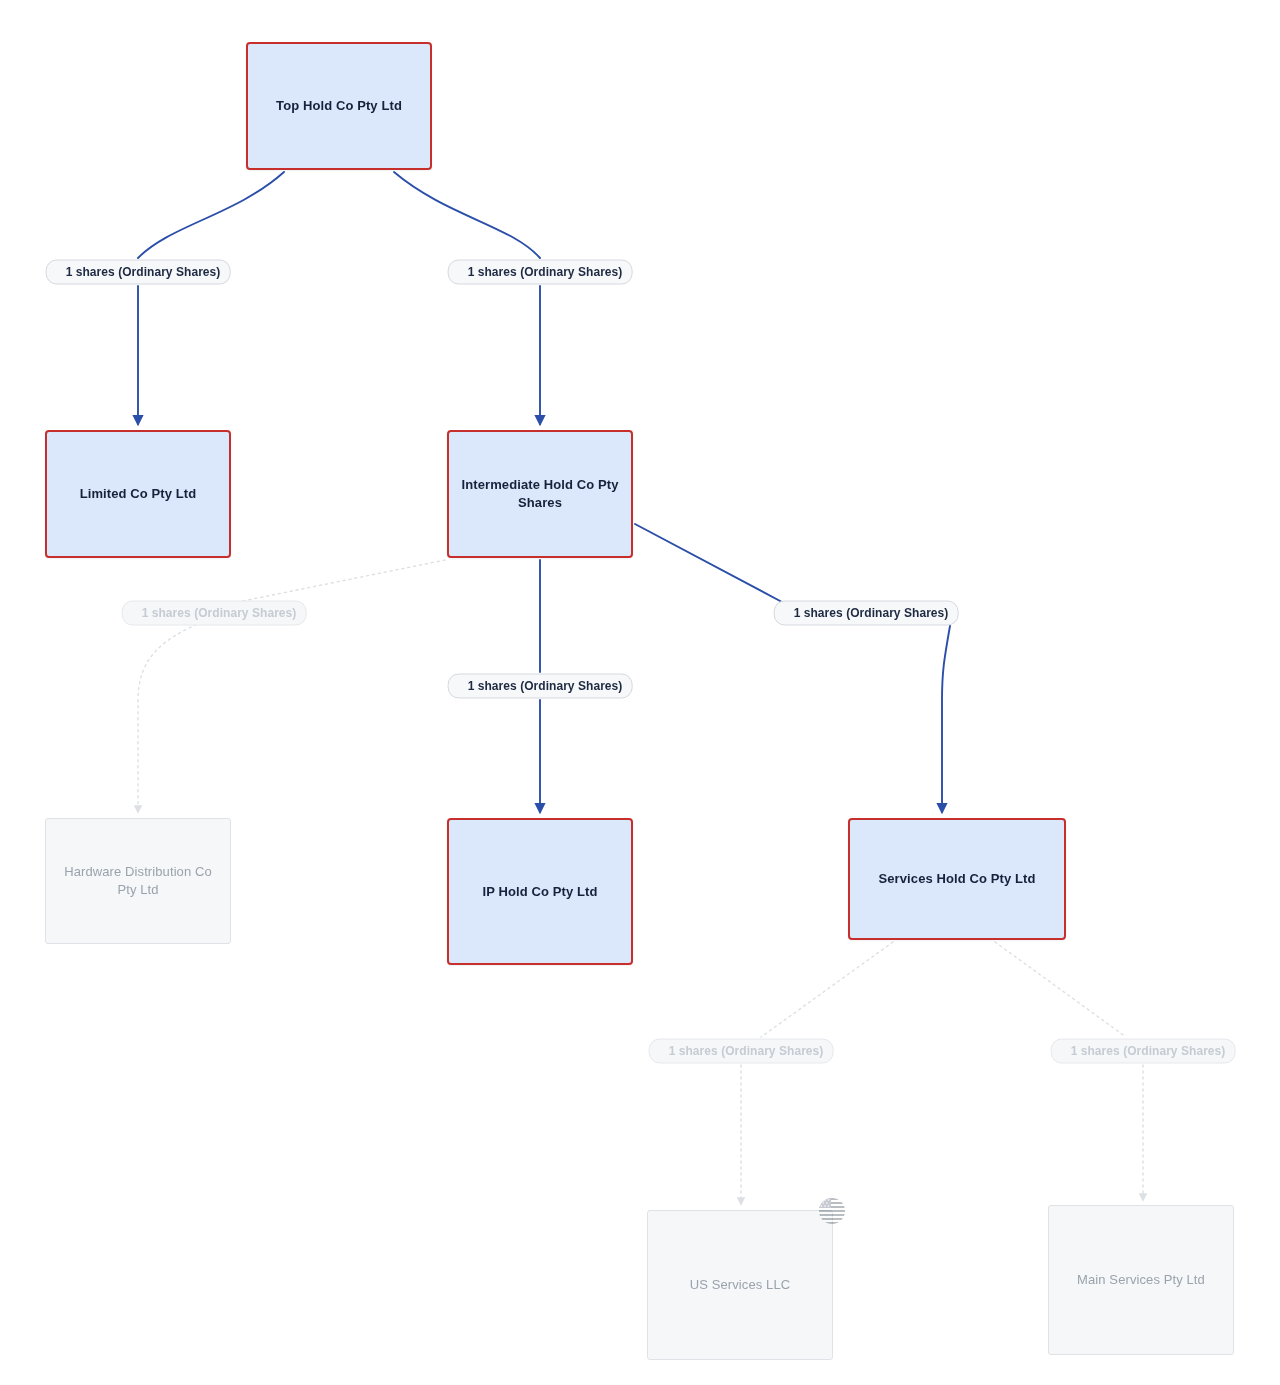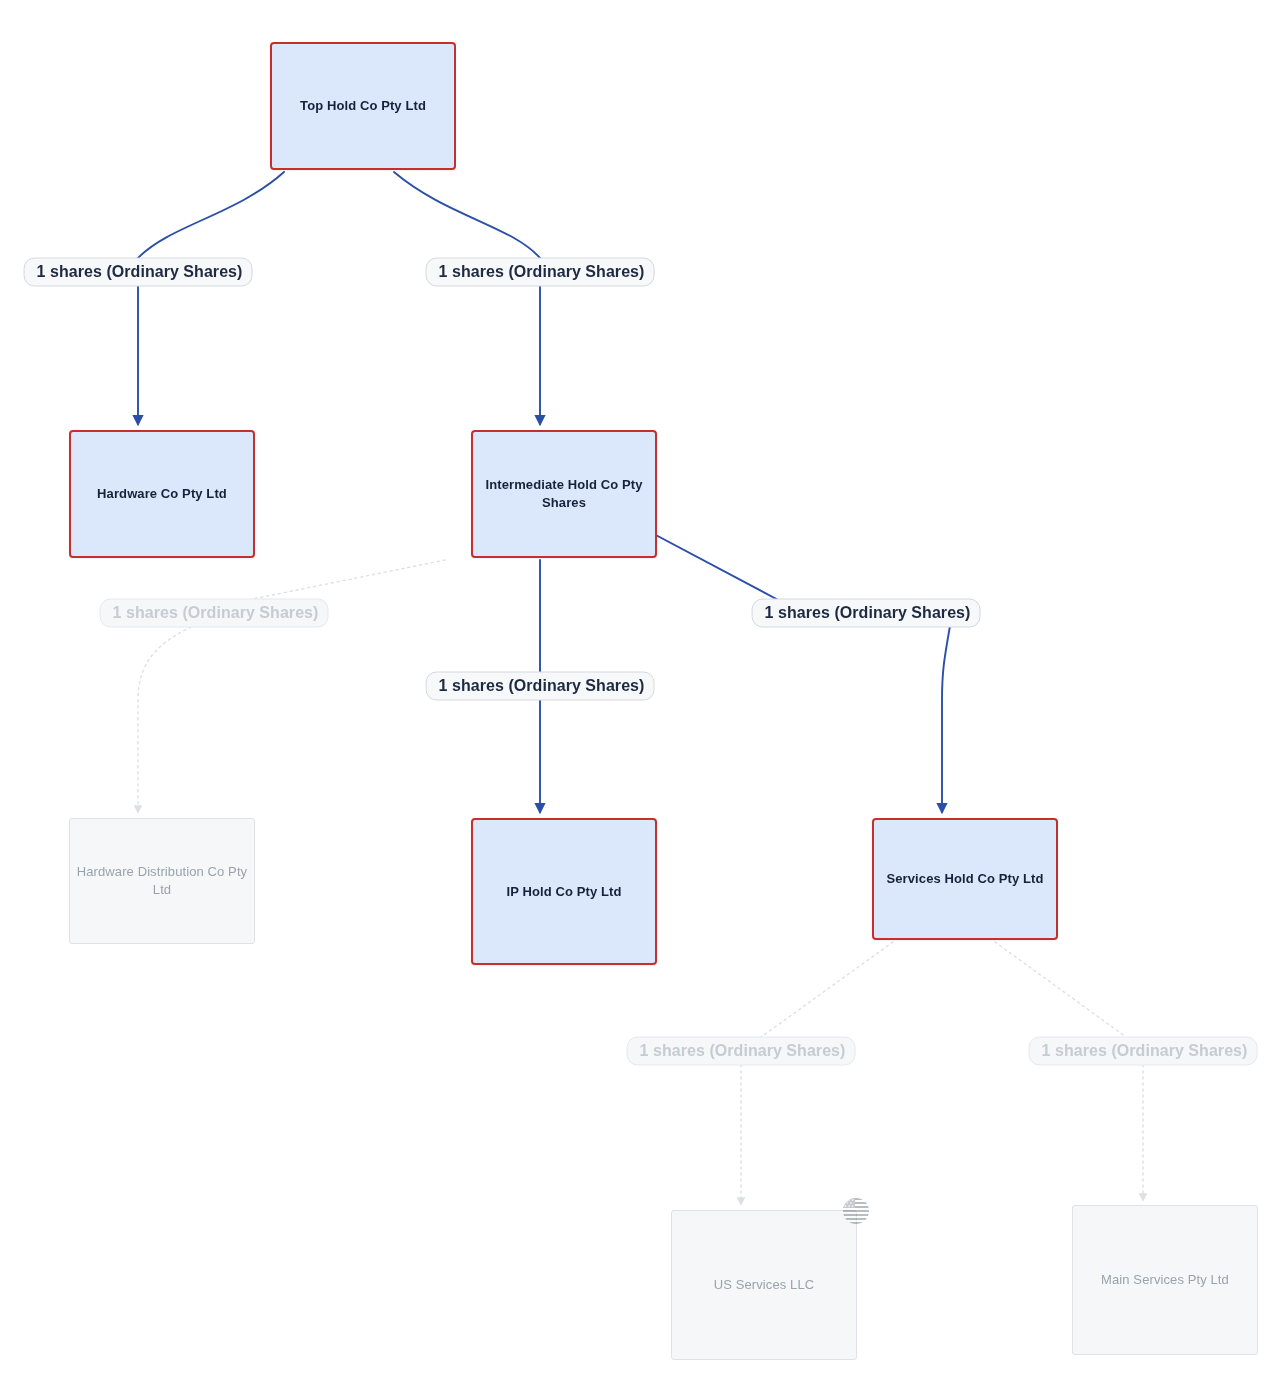--- a/index.html
+++ b/index.html
@@ -24,28 +24,27 @@
     pointer-events: none;
   }
 
   
   .node {
     position: absolute;
     display: flex;
     align-items: center;
     justify-content: center;
     text-align: center;
-    padding: 6px 0;
+    padding: 6px 12px;
     border-radius: 4px;
     font-size: 13px;
     font-weight: 700;
     line-height: 1.35;
     letter-spacing: 0.1px;
     z-index: 5;
-    margin-left: 24px;
   }
   .node.active {
     background: #dbe8fb;
     border: 2px solid #c62f2b;
     color: #16213b;
     box-shadow: 0 1px 2px rgba(0,0,0,0.06);
   }
   .node.faded {
     background: #f6f7f8;
     border: 1px solid #dfe2e6;
@@ -69,23 +68,23 @@
     top: -13px;
     right: -13px;
     opacity: 0.38;
     z-index: 7;
   }
 
   
   .edge-label {
     position: absolute;
     transform: translate(-50%, -50%);
-    padding: 4px 9px 5px 12px;
+    padding: 4px 9px 5px 19px;
     border-radius: 11px;
-    font-size: 16px;
+    font-size: 12px;
     font-weight: 700;
     white-space: nowrap;
     z-index: 6;
     letter-spacing: 0.05px;
   }
   .edge-label.active {
     background: #f7f8fa;
     border: 1px solid #d4d8de;
     color: #1d2a42;
   }
@@ -126,32 +125,32 @@
         <path d="M 995,942 L 1126,1037" fill="none" stroke="#dcdfe3" stroke-width="1.4" stroke-linecap="round" stroke-dasharray="2 4"></path>
         <path d="M 1143,1065 L 1143,1200" fill="none" stroke="#dcdfe3" stroke-width="1.4" stroke-linecap="round" stroke-dasharray="2 4" marker-end="url(#arrow-faded)"></path>
       </g>
   </svg>
 
   <div id="node-layer">
       <div class="node active" style="left: 246px; top: 42px; width: 186px; height: 128px;">
         <span class="node-label">Top Hold Co Pty Ltd</span>
       </div>
       <div class="node active" style="left: 45px; top: 430px; width: 186px; height: 128px;">
-        <span class="node-label">Hardware Co Pty Ltd</span>
+        <span class="node-label">Limited Co Pty Ltd</span>
       </div>
       <div class="node active" style="left: 447px; top: 430px; width: 186px; height: 128px;">
         <span class="node-label">Intermediate Hold Co Pty Shares</span>
       </div>
       <div class="node faded" style="left: 45px; top: 818px; width: 186px; height: 126px;">
         <span class="node-label">Hardware Distribution Co Pty Ltd</span>
       </div>
       <div class="node active" style="left: 447px; top: 818px; width: 186px; height: 147px;">
         <span class="node-label">IP Hold Co Pty Ltd</span>
       </div>
-      <div class="node active" style="left: 848px; top: 818px; width: 186px; height: 122px;">
+      <div class="node active" style="left: 848px; top: 818px; width: 218px; height: 122px;">
         <span class="node-label">Services Hold Co Pty Ltd</span>
       </div>
       <div class="node faded" style="left: 647px; top: 1210px; width: 186px; height: 150px; justify-content: flex-end;">
         <span class="node-label">US Services LLC</span>
         <div class="flag-badge"><svg viewBox="0 0 26 26" width="26" height="26" aria-hidden="true">
             <rect width="26" height="26" fill="#ffffff"></rect>
             <g fill="#4a5664">
               <rect y="0" width="26" height="2"></rect>
               <rect y="4" width="26" height="2"></rect>
               <rect y="8" width="26" height="2"></rect>

